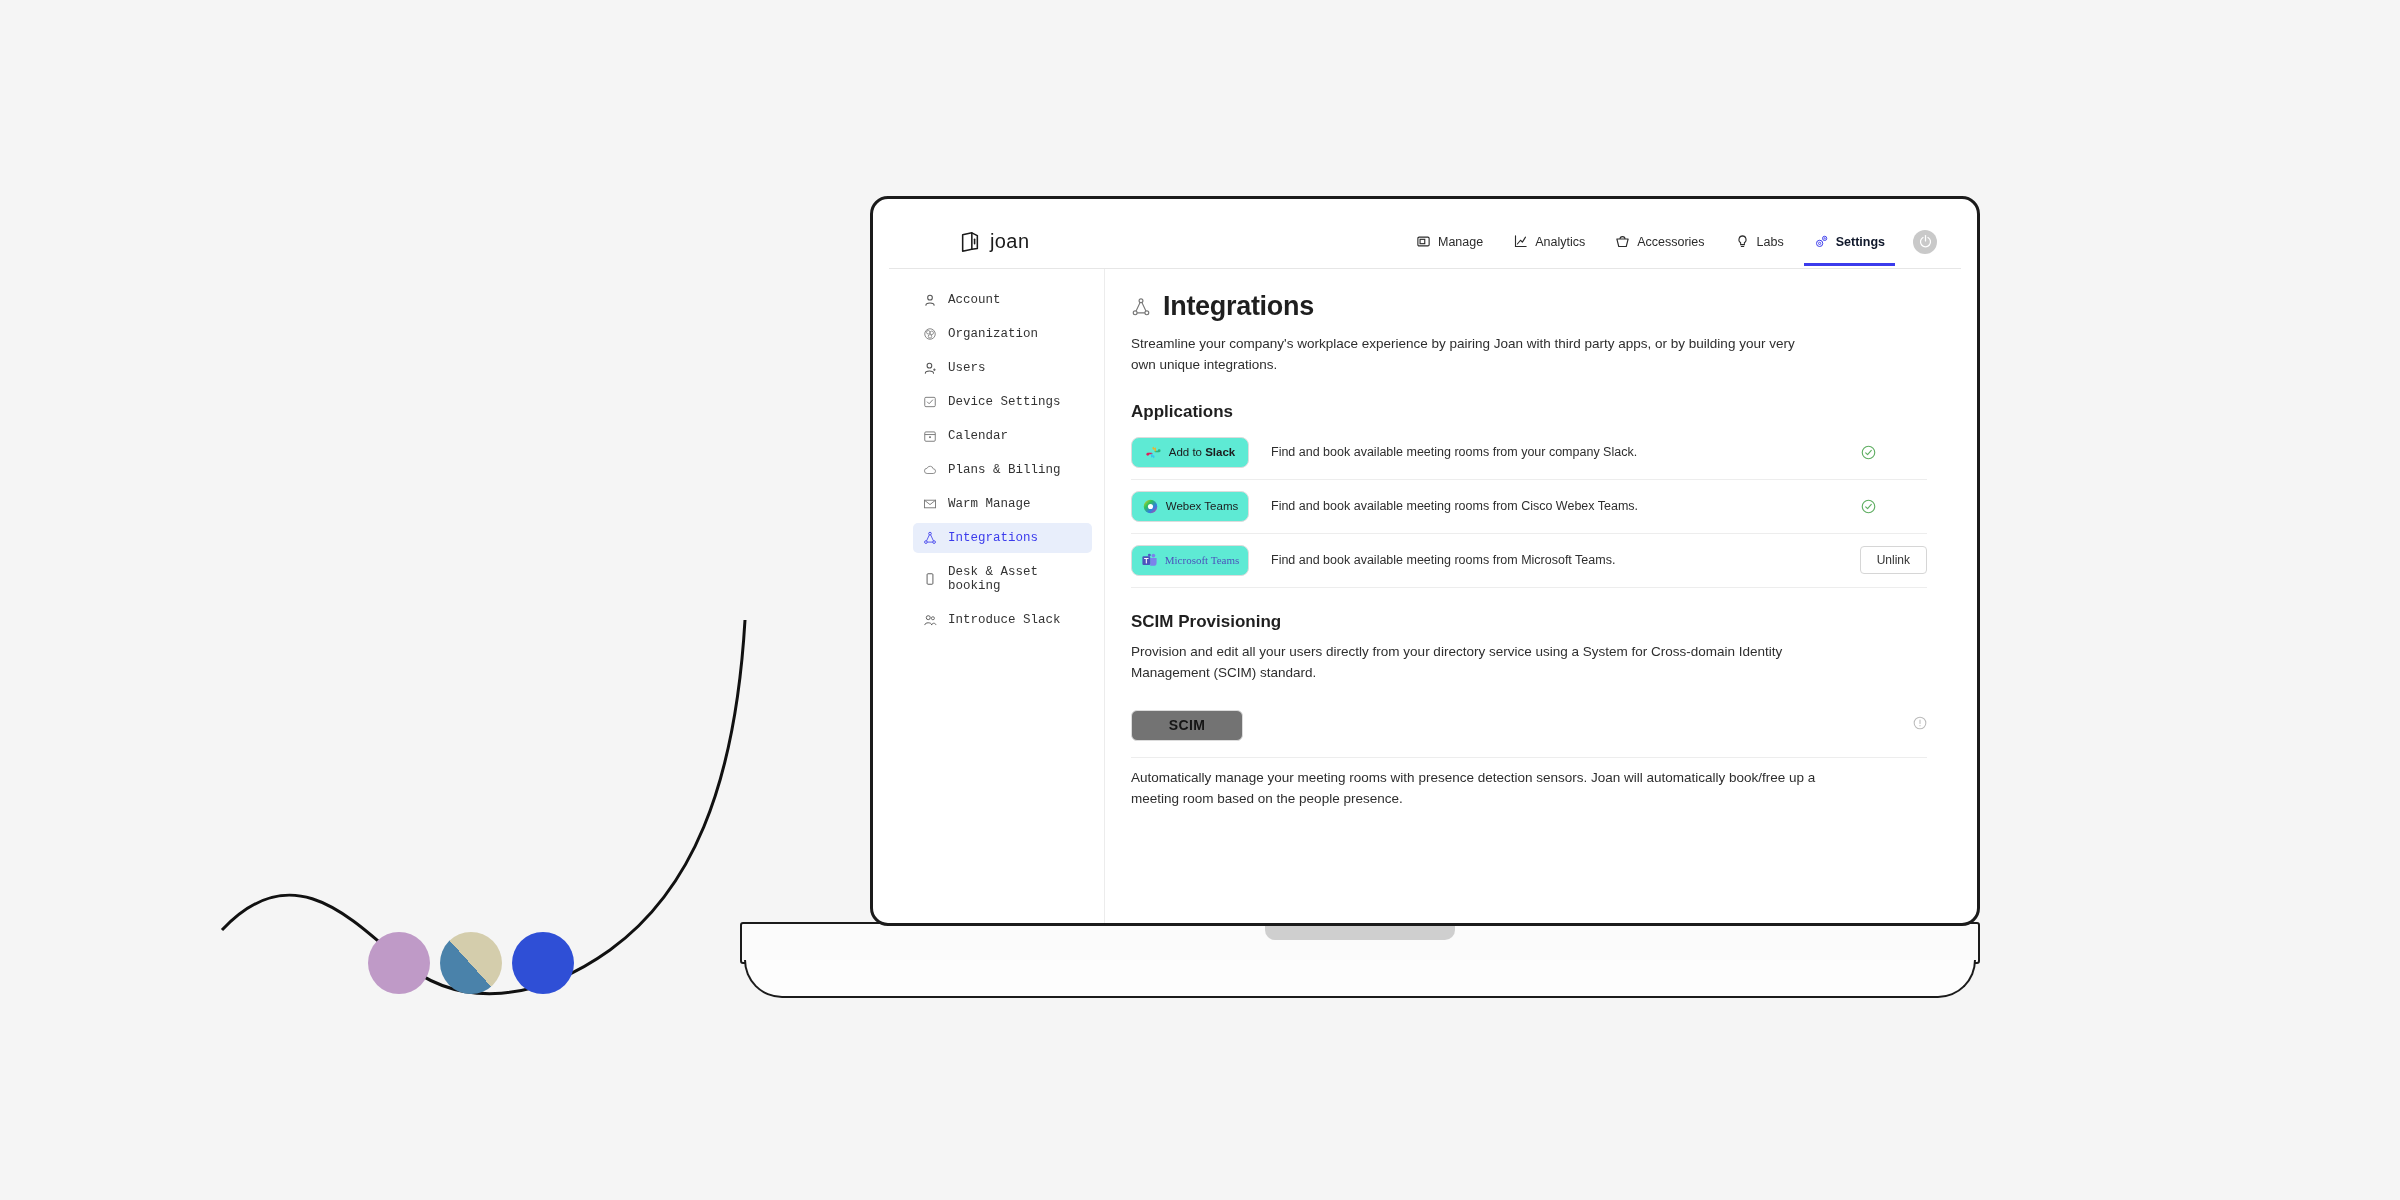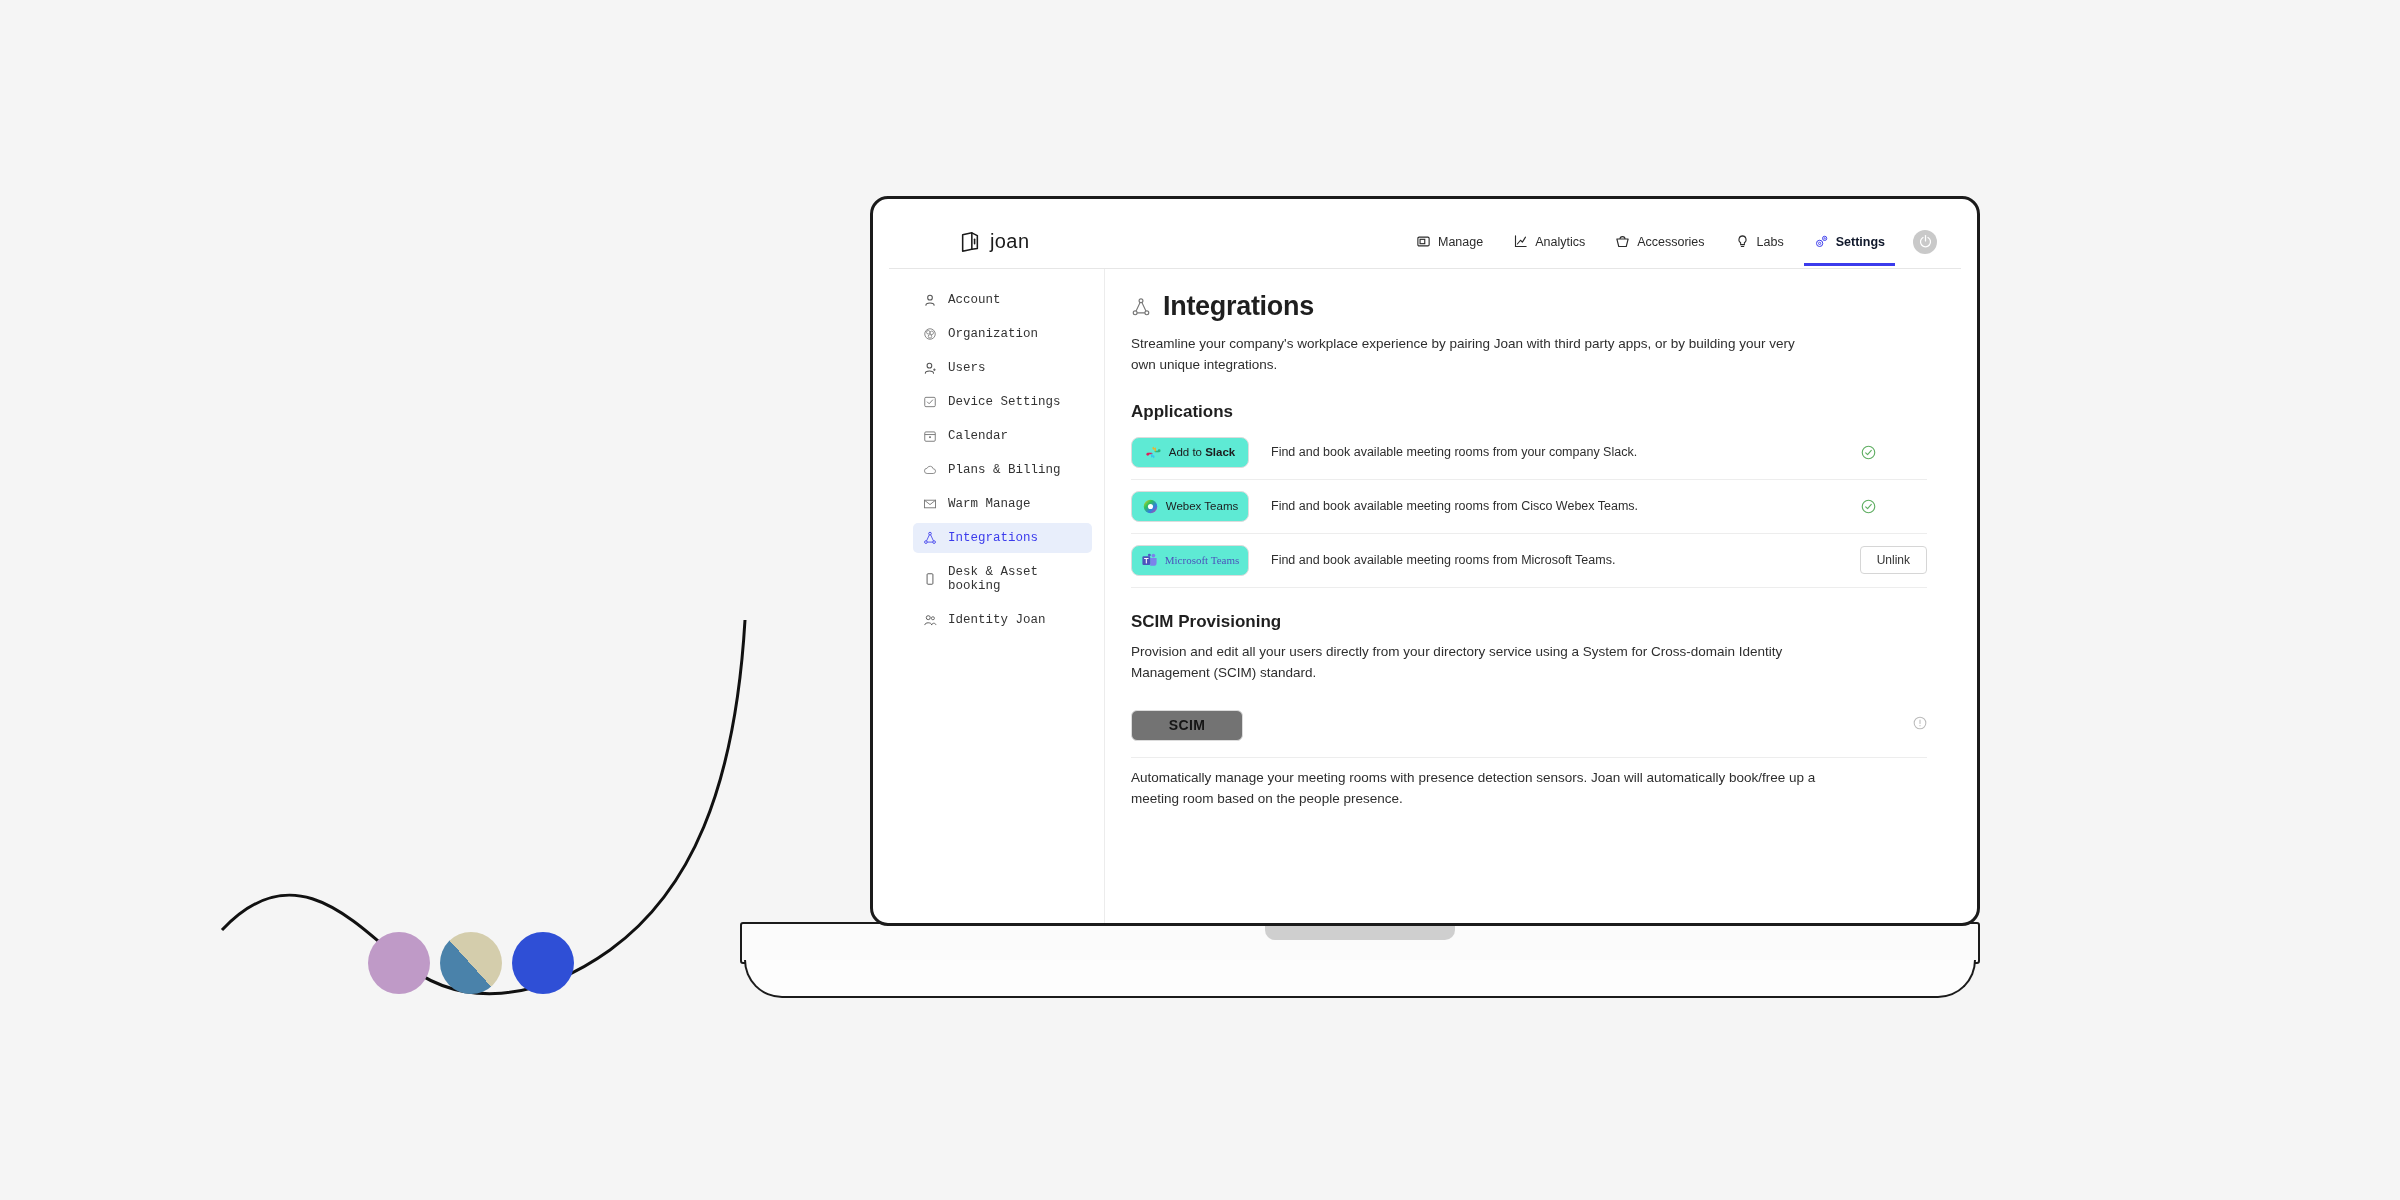--- a/index.html
+++ b/index.html
@@ -283,21 +283,21 @@
             <span>Desk &amp; Asset booking</span>
           </div>
 
           <div class="side-item">
             <svg class="ico" viewBox="0 0 24 24">
               <circle cx="9" cy="8" r="3.4" fill="none" stroke="#555" stroke-width="1.6"></circle>
               <path d="M3 20 C3 15.5, 15 15.5, 15 20" fill="none" stroke="#555" stroke-width="1.6" stroke-linecap="round"></path>
               <circle cx="17" cy="9" r="2.6" fill="none" stroke="#555" stroke-width="1.4"></circle>
               <path d="M15 20 C15 16.5, 22 16.5, 22 20" fill="none" stroke="#555" stroke-width="1.4" stroke-linecap="round"></path>
             </svg>
-            <span>Identity Joan</span>
+            <span>Introduce Slack</span>
           </div>
 
         </div>
 
         <div class="main">
 
           <div class="page-title">
             <svg class="ico" viewBox="0 0 24 24">
               <circle cx="12" cy="4.5" r="2.3" fill="none" stroke="#777" stroke-width="1.4"></circle>
               <circle cx="5" cy="19" r="2.3" fill="none" stroke="#777" stroke-width="1.4"></circle>

